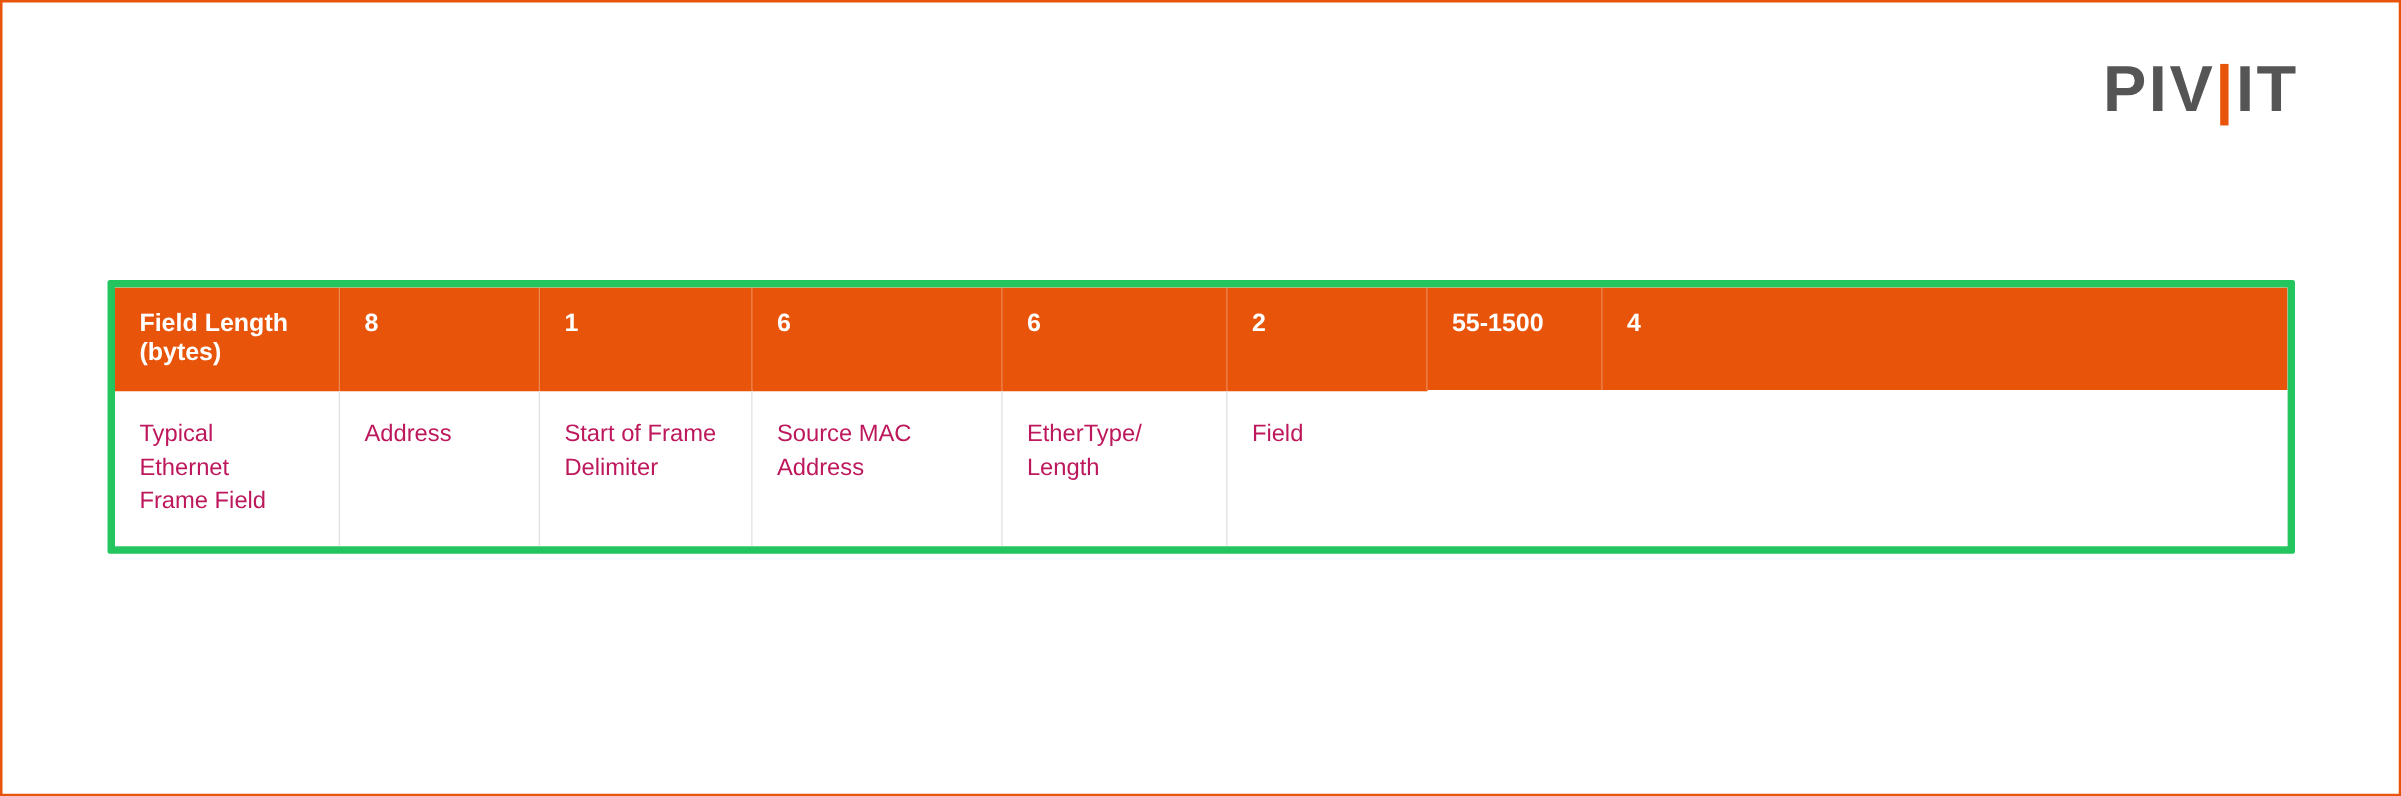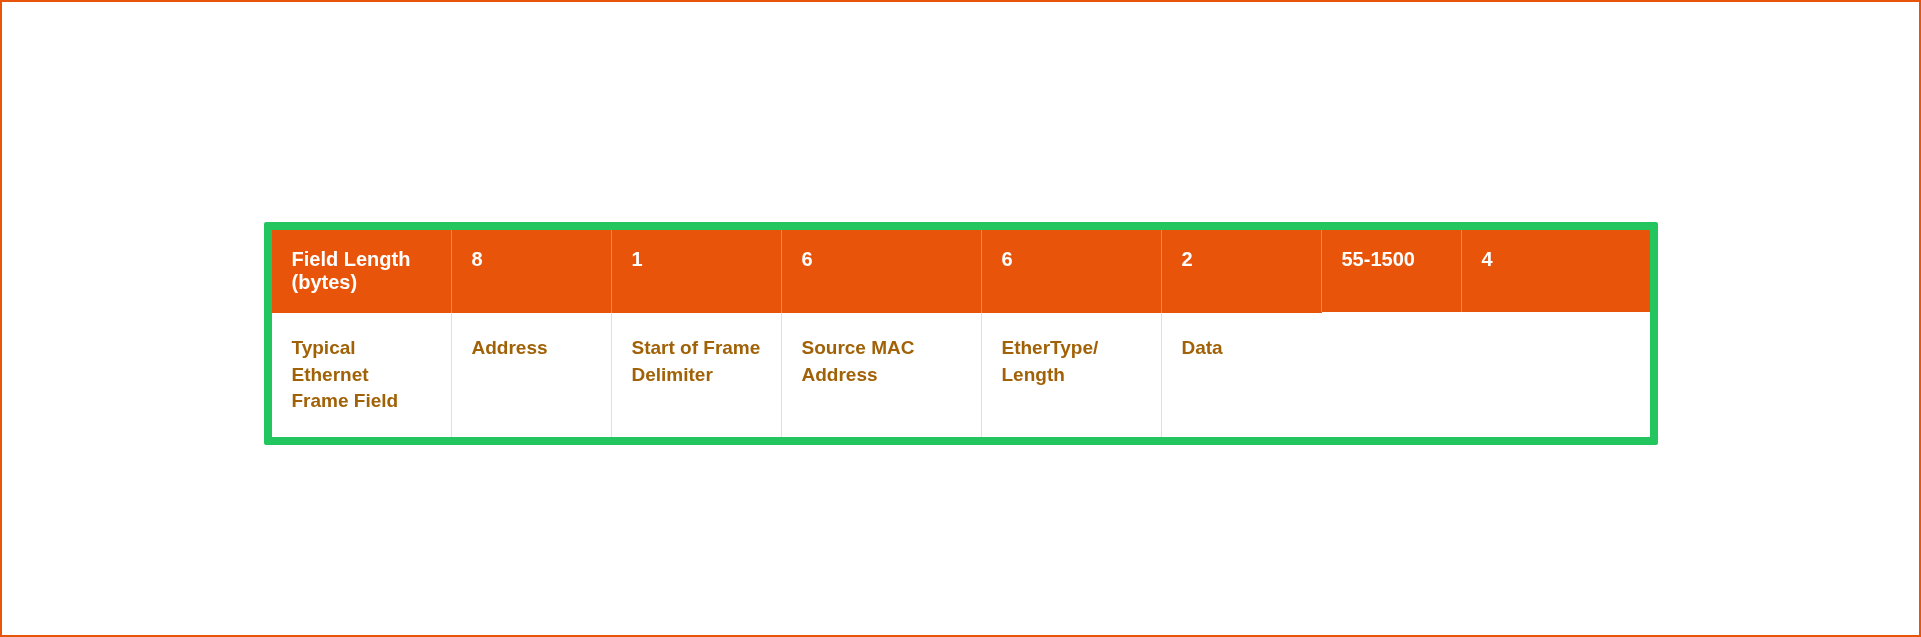--- a/index.html
+++ b/index.html
@@ -40,22 +40,22 @@
       letter-spacing: 2px;
       color: #555555;
       font-family: Arial, sans-serif;
     }
 
     .logo-accent {
       color: #e8540a;
     }
 
     .table-wrapper {
-      width: 1394px;
-      border: 8px solid #22c55e;
+      width: 1750px;
+      border: 6px solid #22c55e;
       border-radius: 2px;
       overflow: hidden;
       margin-top: 30px;
     }
 
     .table-header {
       background-color: #e8540a;
       display: grid;
       grid-template-columns: 180px 160px 170px 200px 180px 160px 140px 160px;
       padding: 0;
@@ -73,56 +73,59 @@
       border-right: none;
     }
 
     .table-body {
       background-color: #ffffff;
       display: grid;
       grid-template-columns: 180px 160px 170px 200px 180px 160px 140px 160px;
     }
 
     .body-cell {
-      color: #a16207;
-      font-weight: 700;
+      color: #be185d;
+      font-weight: 400;
       font-size: 19px;
       padding: 22px 20px;
       border-right: 1px solid #e0e0e0;
       border-top: 1px solid #e8540a;
       line-height: 1.4;
     }
 
     .body-cell:last-child {
       border-right: none;
     }
   </style>
 </head>
 <body>
 
 <div class="page-container">
 
+  <div class="logo">
+    PIV<span class="logo-accent">|</span>IT
+  </div>
 
   <div class="table-wrapper">
 
     <div class="table-header">
       <div class="header-cell">Field Length<br>(bytes)</div>
       <div class="header-cell">8</div>
       <div class="header-cell">1</div>
       <div class="header-cell">6</div>
       <div class="header-cell">6</div>
       <div class="header-cell">2</div>
       <div class="header-cell">55-1500</div>
       <div class="header-cell">4</div>
     </div>
 
     <div class="table-body">
       <div class="body-cell">Typical<br>Ethernet<br>Frame Field</div>
       <div class="body-cell">Address</div>
       <div class="body-cell">Start of Frame<br>Delimiter</div>
       <div class="body-cell">Source MAC<br>Address</div>
       <div class="body-cell">EtherType/<br>Length</div>
-      <div class="body-cell">Data</div>
+      <div class="body-cell">Field</div>
     </div>
 
   </div>
 
 </div>
 
 </body></html>

